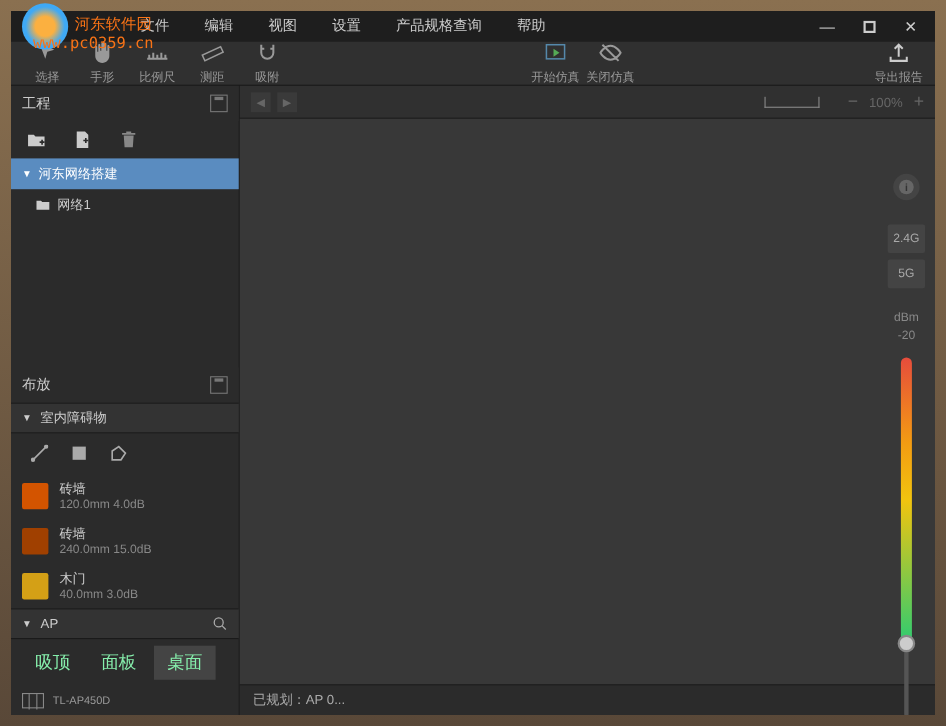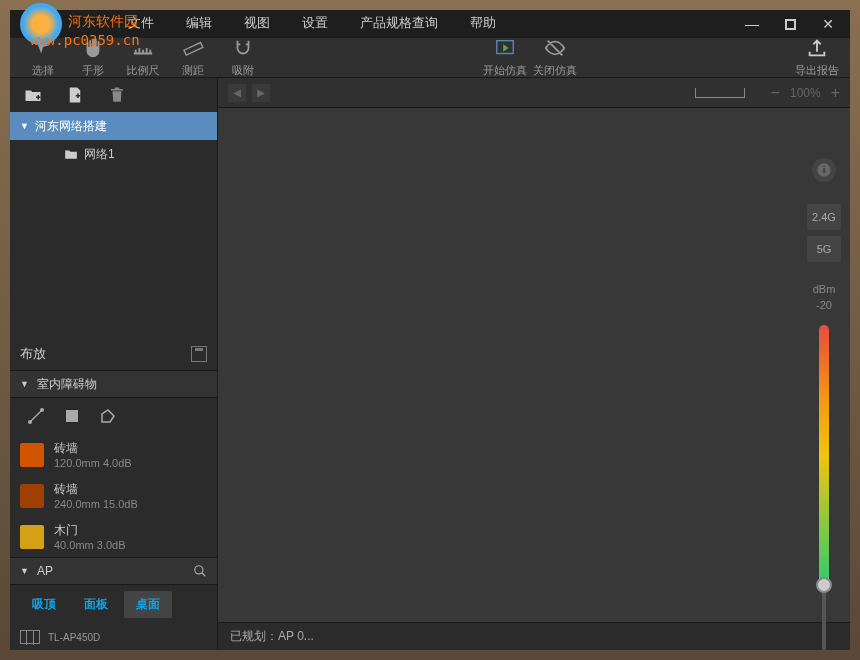--- a/index.html
+++ b/index.html
@@ -35,37 +35,37 @@
 .panel-header { height: 32px; display: flex; align-items: center; justify-content: space-between; padding: 0 10px; background: #2b2b2b; color: #ccc; font-size: 13px; }
 .panel-header-icon { width: 16px; height: 16px; border: 1px solid #777; position: relative; cursor: pointer; }
 .panel-header-icon::after { content: ""; position: absolute; top: 1px; left: 3px; width: 8px; height: 3px; background: #777; }
 
 .project-actions { display: flex; gap: 24px; padding: 8px 14px; align-items: center; }
 .proj-action { width: 18px; height: 18px; cursor: pointer; color: #aaa; font-size: 16px; }
 
 .tree { flex: 0 0 auto; }
 .tree-row { display: flex; align-items: center; height: 28px; padding: 0 10px; cursor: pointer; gap: 6px; font-size: 12px; }
 .tree-row.selected { background: #5a8cc0; color: #fff; }
-.tree-row.child { padding-left: 22px; margin-left: 32px; }
+.tree-row.child { padding-left: 22px; }
 .tree-arrow { font-size: 9px; }
 .section-header { height: 28px; display: flex; align-items: center; padding: 0 10px; gap: 8px; cursor: pointer; font-size: 12px; background: #333; border-top: 1px solid #1a1a1a; border-bottom: 1px solid #1a1a1a; }
 .section-header .search-icon { margin-left: auto; }
 
 .shape-tools { display: flex; gap: 20px; padding: 10px 18px; }
 .shape-tool { width: 16px; height: 16px; cursor: pointer; display: flex; align-items: center; justify-content: center; }
 
 .material-list { }
 .material-item { display: flex; align-items: center; gap: 10px; padding: 6px 10px; cursor: pointer; }
 .material-swatch { width: 24px; height: 24px; border-radius: 2px; }
 .material-text { display: flex; flex-direction: column; }
 .material-name { font-size: 12px; color: #ccc; }
 .material-info { font-size: 11px; color: #888; }
 
 .ap-tabs { display: flex; gap: 4px; padding: 6px 10px; }
-.ap-tab { padding: 5px 12px; cursor: pointer; font-size: 12px; color: #0ea5e9; font-weight: bold; }
+.ap-tab { padding: 5px 12px; cursor: pointer; font-size: 16px; color: #86efac; }
 .ap-tab.active { background: #444; }
 
 .ap-list-item { display: flex; align-items: center; gap: 8px; padding: 6px 10px; color: #999; font-size: 10px; }
 .ap-icon { width: 20px; height: 14px; border: 1px solid #888; position: relative; }
 .ap-icon::before, .ap-icon::after { content: ""; position: absolute; width: 1px; height: 14px; background: #888; }
 .ap-icon::before { left: 5px; } .ap-icon::after { right: 5px; }
 
 .canvas-area { flex: 1; display: flex; flex-direction: column; background: #303030; position: relative; }
 .canvas-toolbar { height: 30px; display: flex; align-items: center; padding: 0 10px; gap: 6px; border-bottom: 1px solid #1a1a1a; }
 .nav-btn { width: 18px; height: 18px; background: #3a3a3a; display: flex; align-items: center; justify-content: center; color: #666; cursor: pointer; font-size: 10px; }
@@ -191,20 +191,24 @@
             <svg viewBox="0 0 24 24">
               <path fill="none" stroke="#ccc" stroke-width="2" d="M4 16v4h16v-4M12 4v12M8 8l4-4 4 4"></path>
             </svg>
           </div>
         <div class="tool-label">导出报告</div>
       </div>
     </div>
 
     <div class="body">
       <div class="sidebar">
+        <div class="panel-header">
+          <span>工程</span>
+          <div class="panel-header-icon"></div>
+        </div>
         <div class="project-actions">
           <div class="proj-action"><svg viewBox="0 0 24 24">
                 <path fill="#ccc" d="M2 6h7l2 2h11v12H2z"></path>
                 <path fill="#2b2b2b" d="M16 14h2v-2h2v2h2v2h-2v2h-2v-2h-2z"></path>
               </svg></div>
           <div class="proj-action"><svg viewBox="0 0 24 24">
                 <path fill="#ccc" d="M5 2h10l4 4v16H5z"></path>
                 <path fill="#2b2b2b" d="M13 12h2v-2h2v2h2v2h-2v2h-2v-2h-2z"></path>
               </svg></div>
           <div class="proj-action"><svg viewBox="0 0 24 24">

